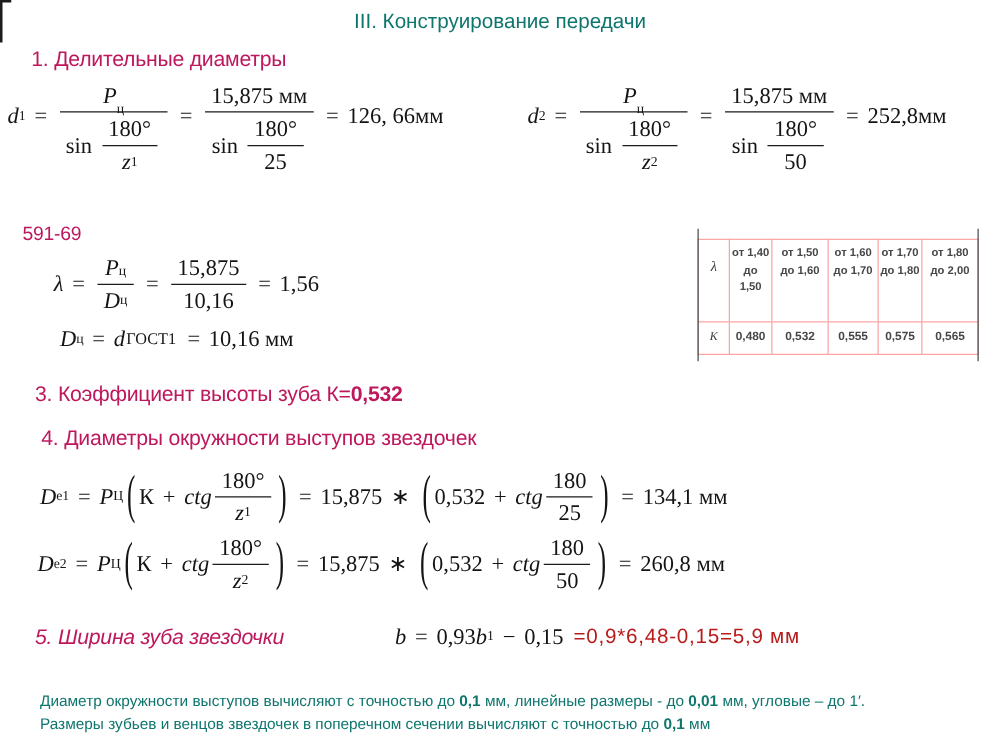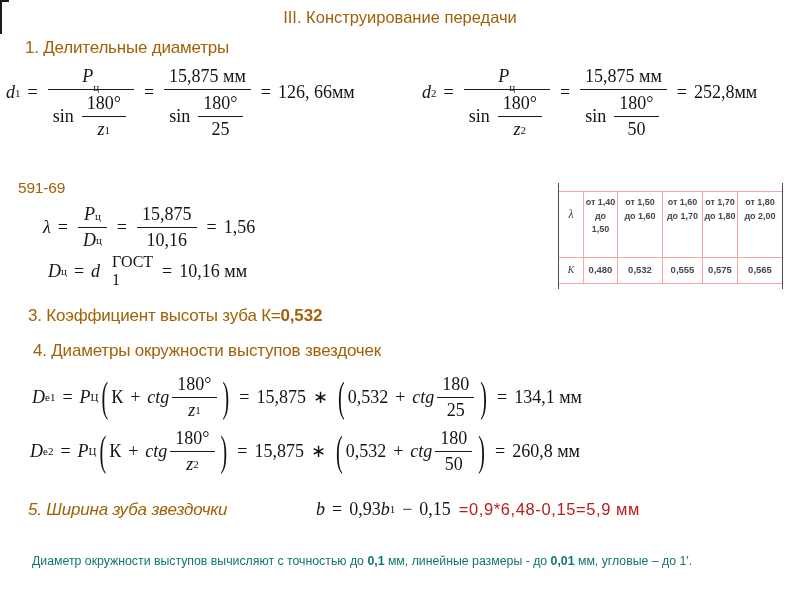--- a/index.html
+++ b/index.html
@@ -6,43 +6,43 @@
   html, body { margin: 0; padding: 0; background: #ffffff; }
   .slide {
     position: relative; width: 800px; height: 600px; background: #ffffff;
     overflow: hidden; font-family: "Liberation Sans", sans-serif; color: #141414;
   }
   
   .edge-v { position: absolute; left: 0; top: 0; width: 2px; height: 34px; background: #1c1c1c; }
   .edge-h { position: absolute; left: 0; top: 0; width: 9px; height: 2px; background: #1c1c1c; }
 
   .title { position: absolute; top: 8px; left: 0; width: 100%; text-align: center;
-           font-size: 16.5px; color: #a16207; }
-  .h { position: absolute; font-size: 17px; color: #a16207; white-space: nowrap; letter-spacing: -0.2px; }
+           font-size: 16.5px; color: #0f766e; }
+  .h { position: absolute; font-size: 17px; color: #be185d; white-space: nowrap; letter-spacing: -0.2px; }
   .h .hb { font-weight: 700; }
 
   
   .math { position: absolute; display: flex; align-items: center;
           font-family: "Liberation Serif", serif; font-size: 18px; color: #141414; white-space: nowrap; }
   .mi { font-style: italic; }
   .mn { font-style: normal; }
   .mo { font-style: normal; padding: 0 7px; }
   .math sub { font-size: 11px; line-height: 0; font-style: normal; }
   .frac { display: inline-flex; flex-direction: column; margin: 0 3px; vertical-align: middle; }
   .frac .ftop { display: inline-flex; align-items: baseline; justify-content: center; padding: 0 5px 2px; }
   .frac .fbot { display: inline-flex; align-items: center; justify-content: center;
                 border-top: 1.3px solid #1b1b1b; padding: 2px 5px 0; }
   
   .fdiv > .ftop { height: 44px; align-items: flex-end; }
   .fdiv > .fbot { padding-top: 3px; }
   .sinop { margin-right: 5px; }
   .bp { display: inline-block; font-size: 20px; transform: scaleY(2.15); transform-origin: center;
         margin: 0 3px; font-style: normal; }
-  .supsub { display: inline-flex; flex-direction: column; align-items: flex-start;
-            font-size: 16px; line-height: 1.15; margin: 0 2px 0 12px; font-style: normal; }
+  .supsub { display: inline-flex; flex-direction: row; align-items: flex-start;
+            font-size: 13px; line-height: 1.15; margin: 0 2px 0 1px; font-style: normal; }
   .sansrest { font-family: "Liberation Sans", sans-serif; font-size: 16.5px; letter-spacing: 0.6px;
               margin-left: 8px; font-style: normal; color: #b91c1c; }
 
   
   .ktable-wrap { position: absolute; left: 558px; top: 191px; }
   .ktable-wrap::before, .ktable-wrap::after {
     content: ""; position: absolute; top: -8px; width: 1px; height: 106px; background: #4d4d4d; }
   .ktable-wrap::before { left: 0; }
   .ktable-wrap::after  { right: 0; }
   table.ktable { border-collapse: collapse; table-layout: fixed; }
@@ -289,14 +289,15 @@
     <span class="mn">0,93</span>
       <span class="mi">b</span>
       <sub>1</sub>
     <span class="mo">−</span>
     <span class="mn">0,15</span>
     <span class="sansrest">=0,9*6,48-0,15=5,9 мм</span>
   </div>
 
   <div class="footer">
     <div><span>Диаметр окружности выступов вычисляют с точностью до </span><span class="fb">0,1</span><span> мм, линейные размеры  - до </span><span class="fb">0,01</span><span> мм, угловые – до 1′.</span></div>
+    <div><span>Размеры зубьев и венцов звездочек в поперечном сечении вычисляют с точностью до </span><span class="fb">0,1</span><span> мм</span></div>
   </div>
 </div>
 
 </body></html>

